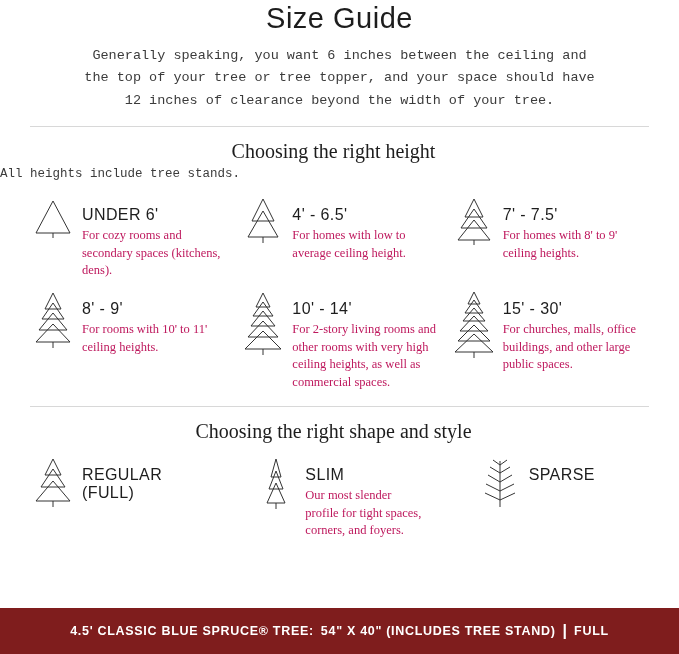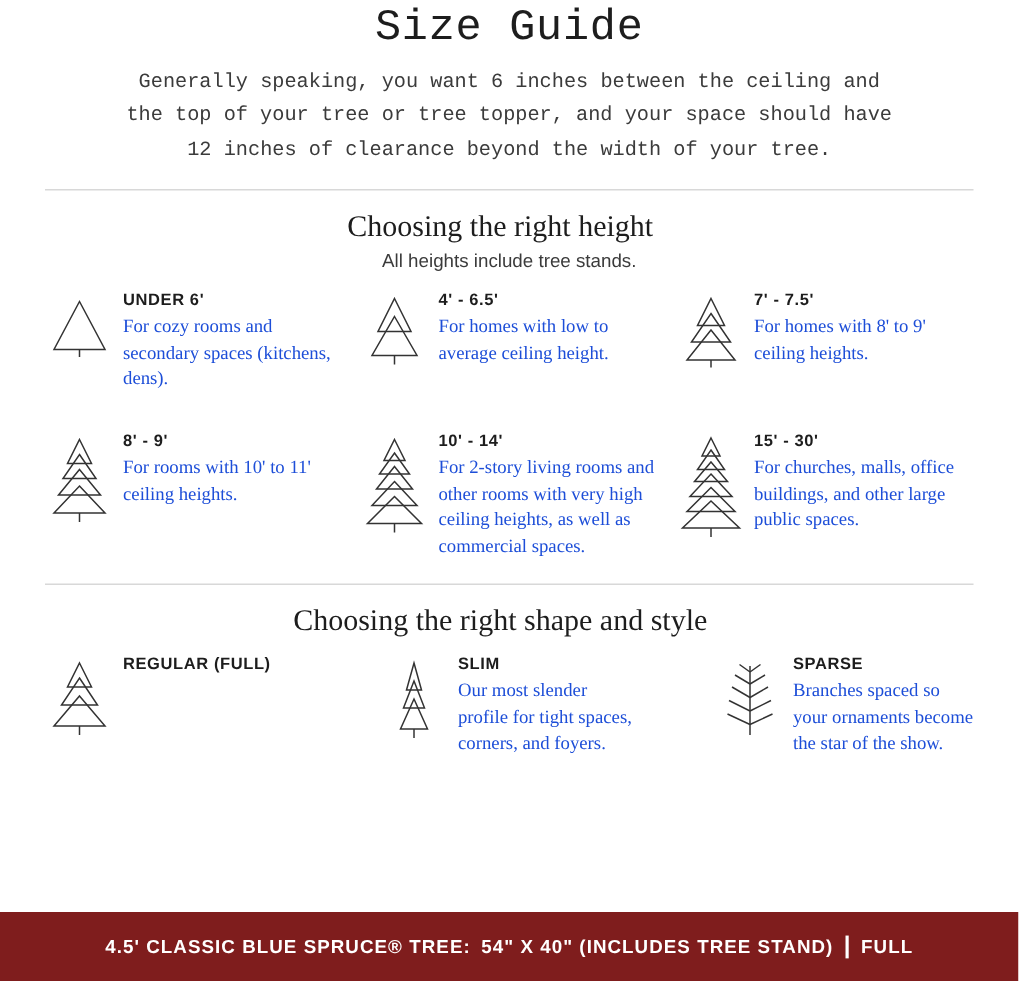--- a/index.html
+++ b/index.html
@@ -19,21 +19,21 @@
   .page {
     width: 679px;
     height: 654px;
     position: relative;
     background: #fff;
   }
 
   
   .title {
     text-align: center;
-    font-family: Liberation Mono, monospace;
+    font-family: Liberation Sans, sans-serif;
     font-size: 29px;
     font-weight: normal;
     letter-spacing: 0.5px;
     color: #1d1d1d;
     margin: 0;
     padding-top: 2px;
   }
   .subtitle {
     text-align: center;
     font-family: Liberation Mono, monospace;
@@ -52,22 +52,22 @@
 
   .section-title {
     text-align: center;
     font-family: "Liberation Serif", serif;
     font-size: 20px;
     color: #1d1d1d;
     margin: 13px 12px 0 0;
     font-weight: normal;
   }
   .section-note {
-    text-align: center;
-    font-family: Liberation Sans, sans-serif;
+    text-align: left;
+    font-family: Liberation Mono, monospace;
     font-size: 12.5px;
     color: #3b3b3b;
     margin: 4px 0 0 0;
   }
 
   
   .grid {
     display: grid;
     grid-template-columns: repeat(3, 1fr);
     padding: 0 24px;
@@ -86,31 +86,31 @@
     width: 58px;
     flex: 0 0 58px;
     display: flex;
     justify-content: center;
     align-items: flex-start;
     padding-top: 2px;
   }
   .item .text { flex: 1 1 auto; padding-top: 1px; }
   .item-label {
     font-family: "Liberation Sans", sans-serif;
-    font-size: 11px;
-    font-weight: bold;
+    font-size: 16px;
+    font-weight: normal;
     letter-spacing: 0.4px;
     color: #1d1d1d;
-    margin: 0 0 3px 0;
+    margin: 12px 0 3px 0;
   }
   .item-desc {
     font-family: "Liberation Serif", serif;
     font-size: 12.5px;
     line-height: 1.42;
-    color: #1d4ed8;
+    color: #be185d;
     margin: 0;
     max-width: 160px;
   }
 
   
   .footer {
     position: absolute;
     left: 0;
     bottom: 0;
     width: 679px;
@@ -292,21 +292,20 @@
           <line x1="23" y1="27" x2="11" y2="20" stroke="#333" stroke-width="1"></line>
           <line x1="23" y1="27" x2="35" y2="20" stroke="#333" stroke-width="1"></line>
           <line x1="23" y1="36" x2="9" y2="29" stroke="#333" stroke-width="1"></line>
           <line x1="23" y1="36" x2="37" y2="29" stroke="#333" stroke-width="1"></line>
           <line x1="23" y1="45" x2="8" y2="38" stroke="#333" stroke-width="1"></line>
           <line x1="23" y1="45" x2="38" y2="38" stroke="#333" stroke-width="1"></line>
         </svg>
       </div>
       <div class="text">
         <p class="item-label">SPARSE</p>
-        <p class="item-desc">Branches spaced so your ornaments become the star of the show.</p>
       </div>
     </div>
 
 
     <div class="item"></div>
 
   </div>
 
   <div class="footer">
     <span class="footer-text">4.5' CLASSIC BLUE SPRUCE® TREE:</span>

